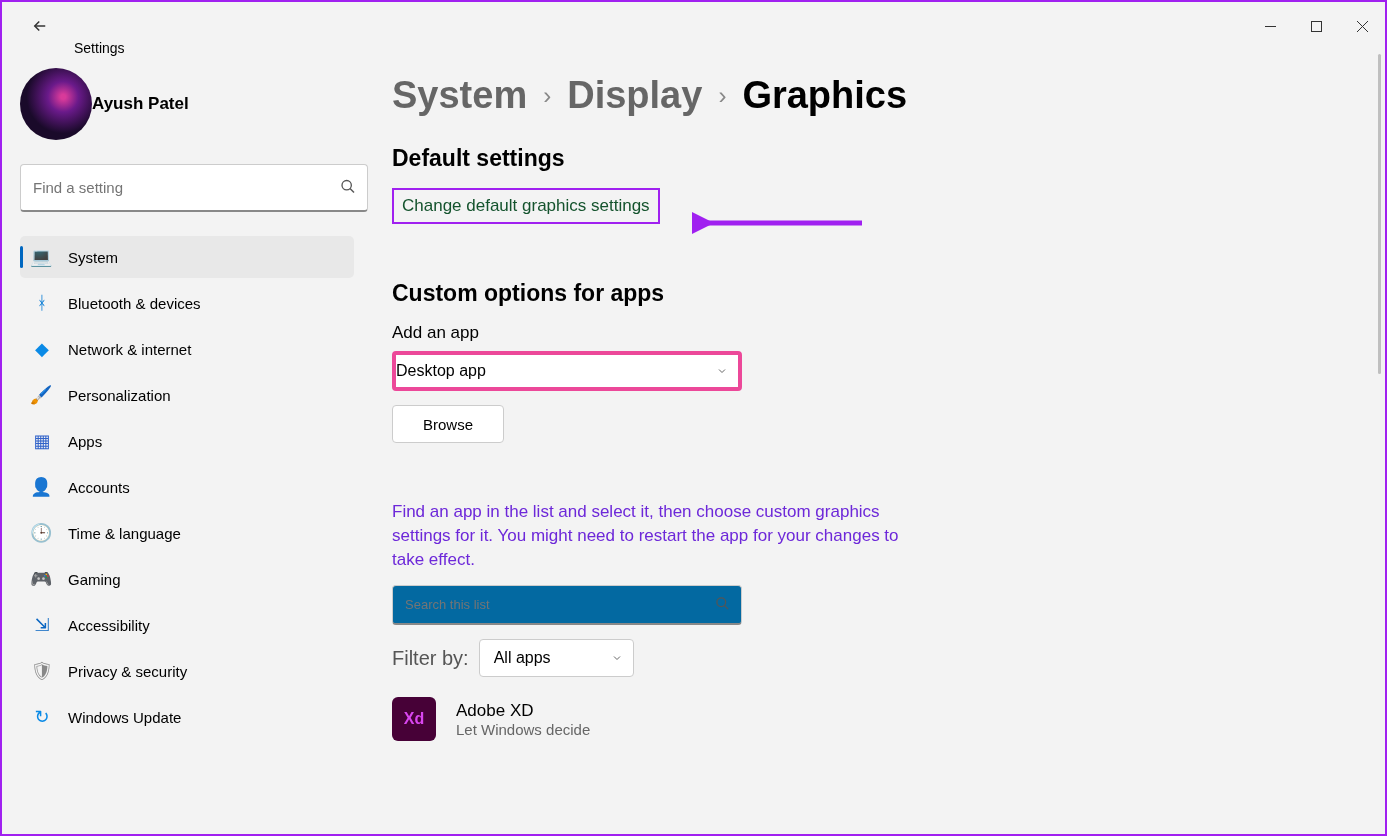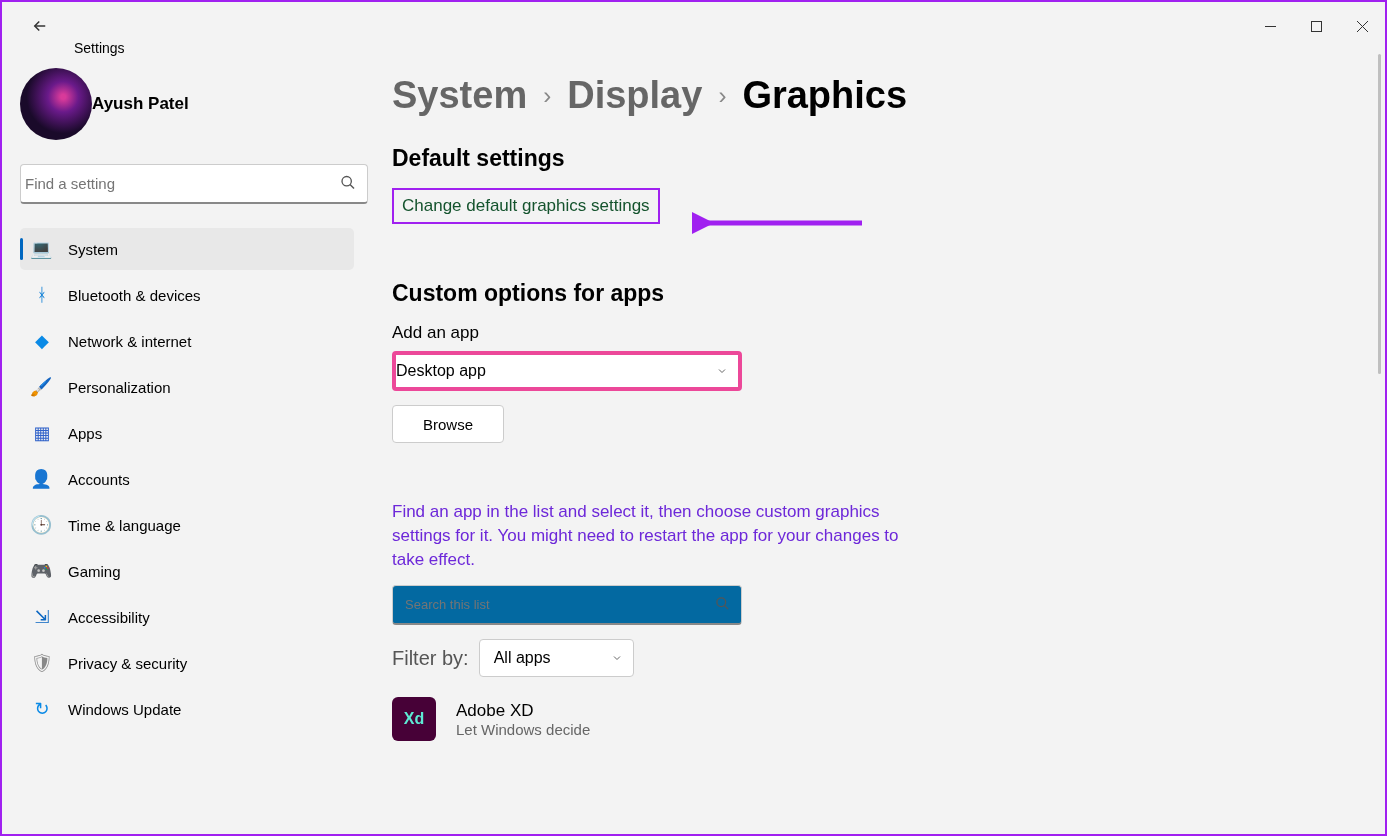--- a/index.html
+++ b/index.html
@@ -12,21 +12,21 @@
 .win-btn { width: 46px; height: 40px; display: flex; align-items: center; justify-content: center; font-size: 14px; color: #333; cursor: default; }
 
 .layout { display: flex; height: calc(100% - 48px); }
 
 .sidebar { width: 370px; padding: 18px 0 0 18px; }
 .profile { display: flex; align-items: center; gap: 0; margin-bottom: 24px; }
 .avatar { width: 72px; height: 72px; border-radius: 50%; background: radial-gradient(circle at 60% 40%, #d83a9a 4%, #6a1a8a 25%, #1a0a2a 60%); }
 .profile-name { font-size: 17px; font-weight: 600; }
 
 .search-box { position: relative; width: 348px; margin-bottom: 24px; }
-.search-box input { width: 100%; height: 40px; border: 1px solid #ccc; border-bottom: 2px solid #888; border-radius: 4px; padding: 0 40px 0 4px; background: #fff; font-size: 15px; }
+.search-box input { width: 100%; height: 48px; border: 1px solid #ccc; border-bottom: 2px solid #888; border-radius: 4px; padding: 0 40px 0 12px; background: #fff; font-size: 15px; }
 .search-box .icon { position: absolute; right: 12px; top: 50%; transform: translateY(-50%); font-size: 15px; color: #555; }
 
 .nav-list { list-style: none; }
 .nav-item { display: flex; align-items: center; height: 42px; border-radius: 5px; padding-left: 12px; gap: 16px; cursor: pointer; margin: 4px 18px 4px 0; font-size: 15px; }
 .nav-item.selected { background: #e8e8e8; position: relative; }
 .nav-item.selected::before { content: ""; position: absolute; left: 0; top: 10px; bottom: 10px; width: 3px; background: #0067c0; border-radius: 2px; }
 .nav-icon { width: 20px; height: 20px; display: flex; align-items: center; justify-content: center; font-size: 18px; }
 
 .content { flex: 1; padding: 24px 40px 0 20px; overflow-y: auto; }
 .breadcrumb { display: flex; align-items: center; gap: 16px; font-size: 38px; margin-bottom: 28px; }
@@ -195,21 +195,21 @@
       <div class="filter-dd">
         <span>All apps</span>
         <svg width="12" height="12" viewBox="0 0 24 24" fill="none" stroke="#666" stroke-width="2">
             <path d="M6 9l6 6 6-6"></path>
           </svg>
       </div>
     </div>
 
     <div id="app-list">
         <div class="app-row">
-          <div class="app-icon" style="background: rgb(71, 1, 55); color: #5eead4;">Xd</div>
+          <div class="app-icon" style="background: rgb(71, 1, 55); color: #d946ef;">Xd</div>
           <div class="info">
             <div class="name">Adobe XD</div>
             <div class="setting">Let Windows decide</div>
           </div>
         </div>
       </div>
   </div>
 </div>
 
 <svg class="annotation-arrow" width="180" height="30">

